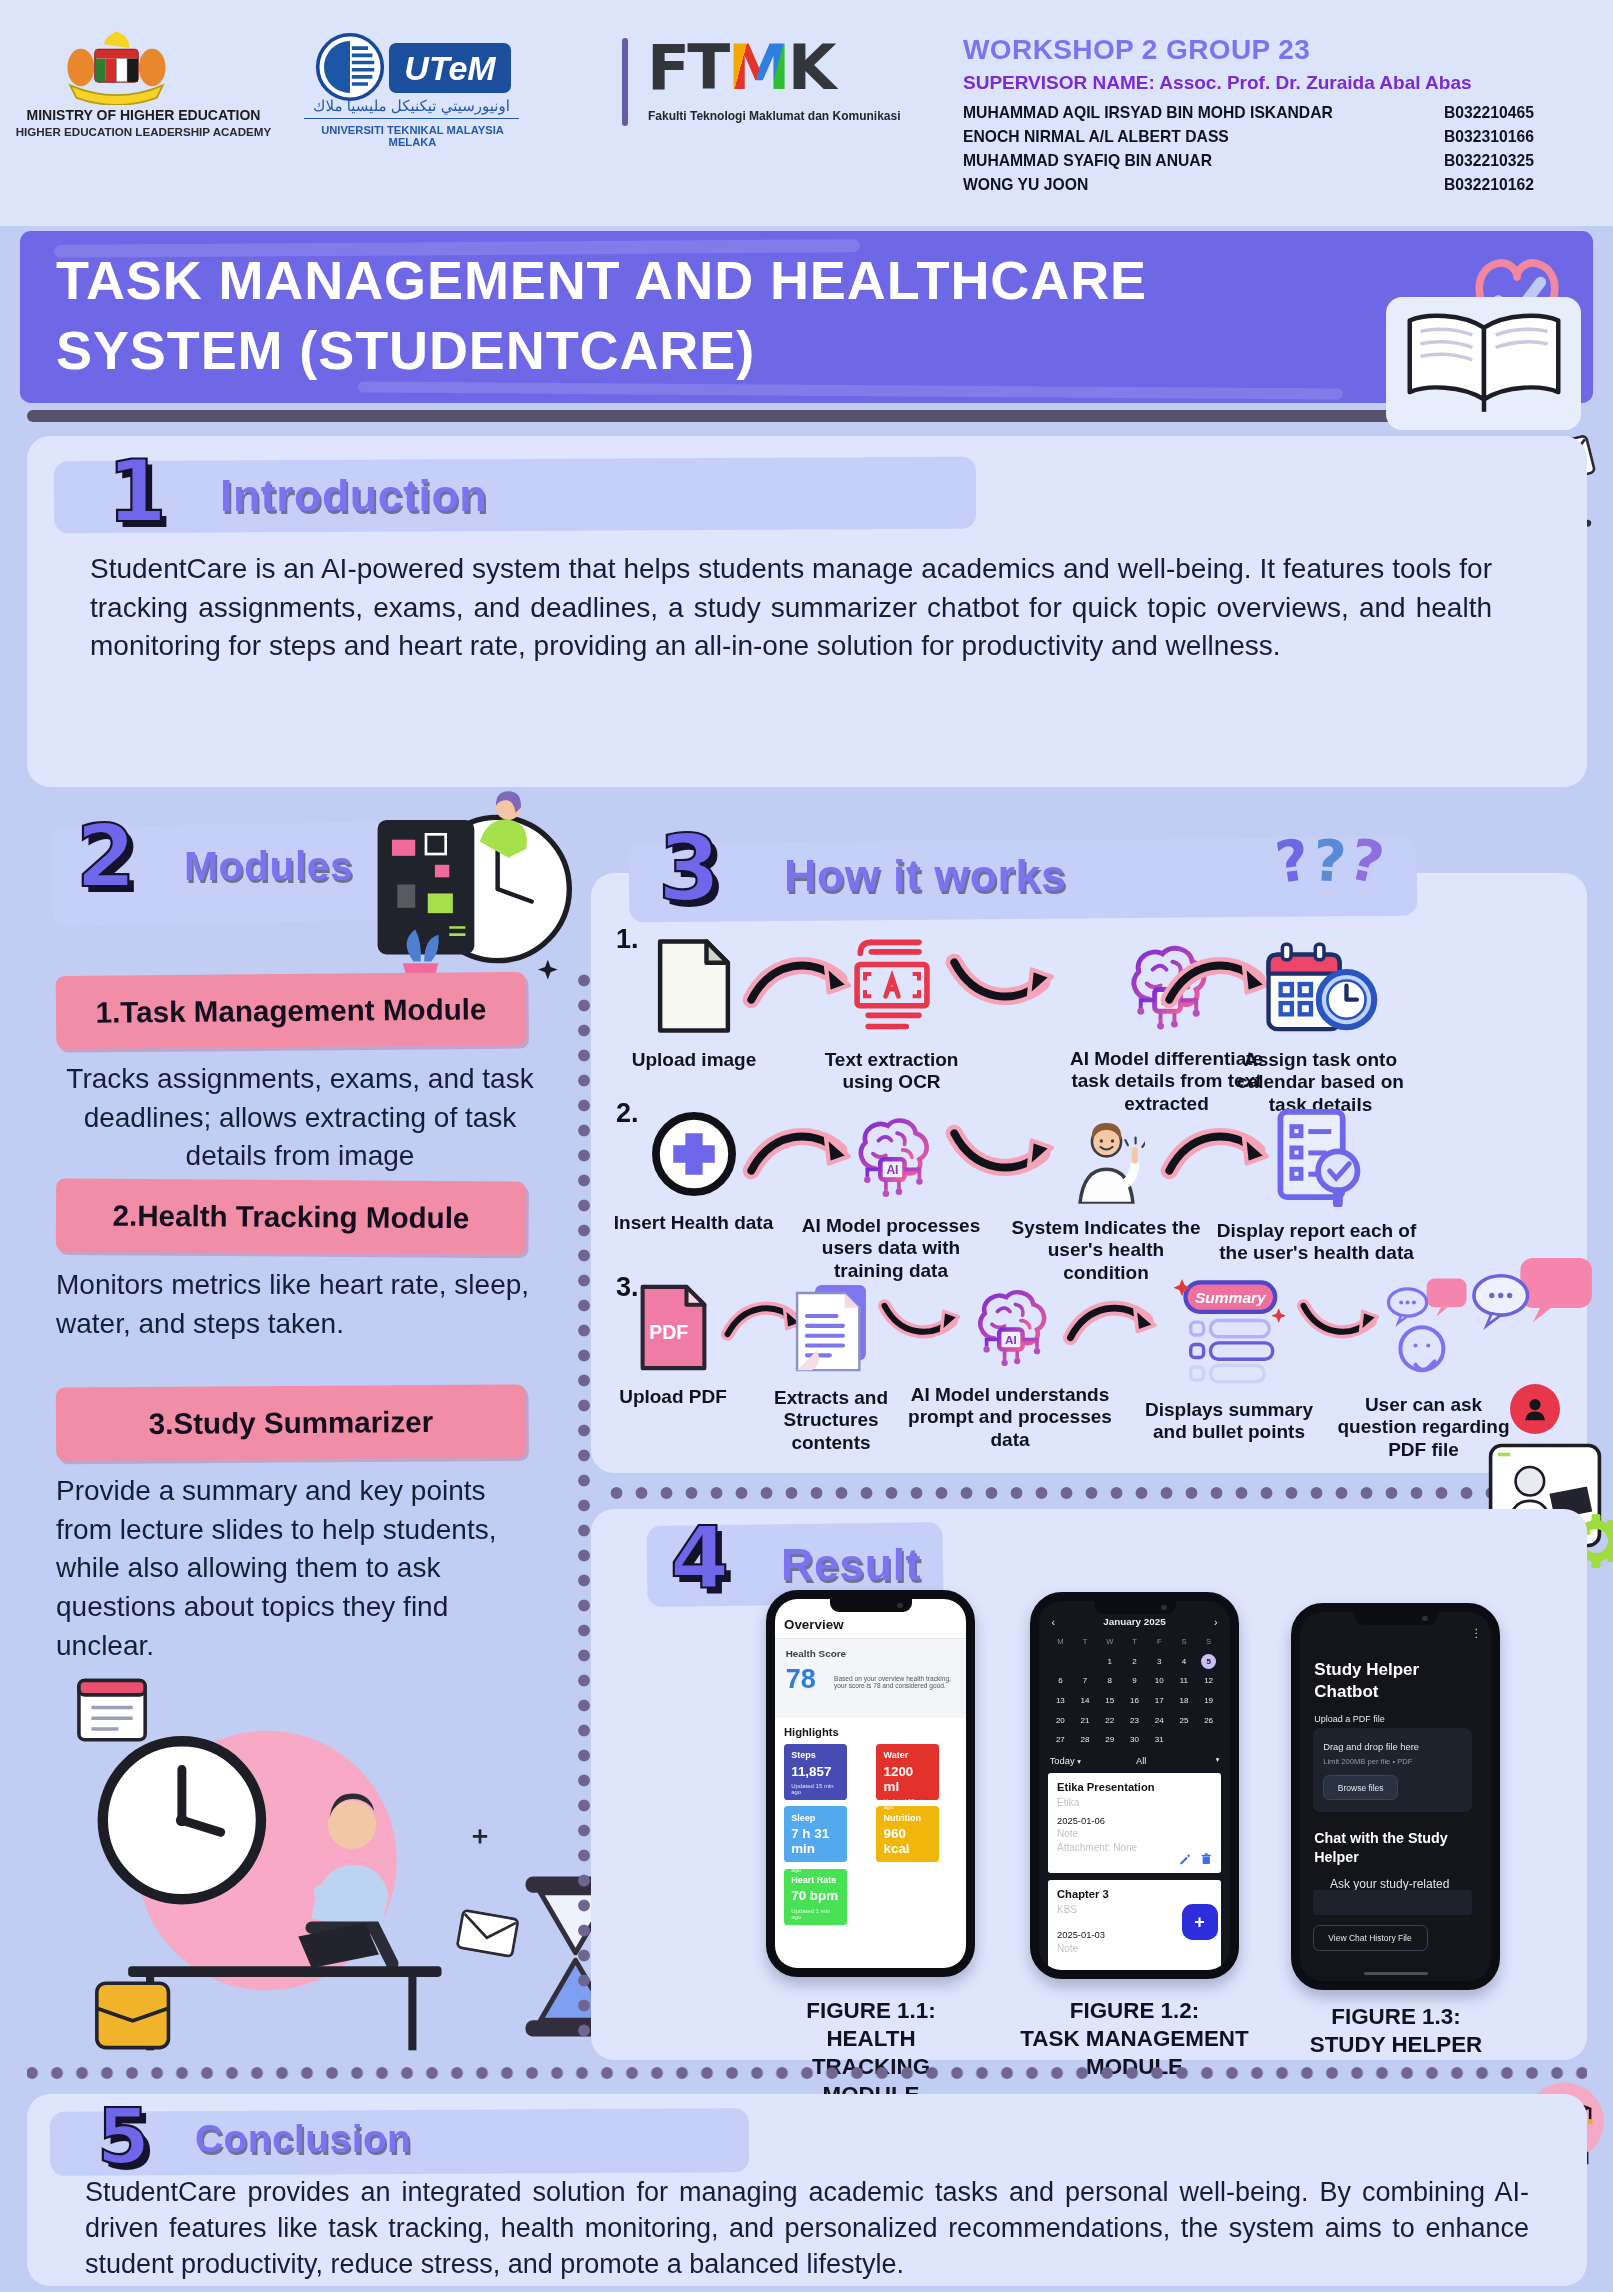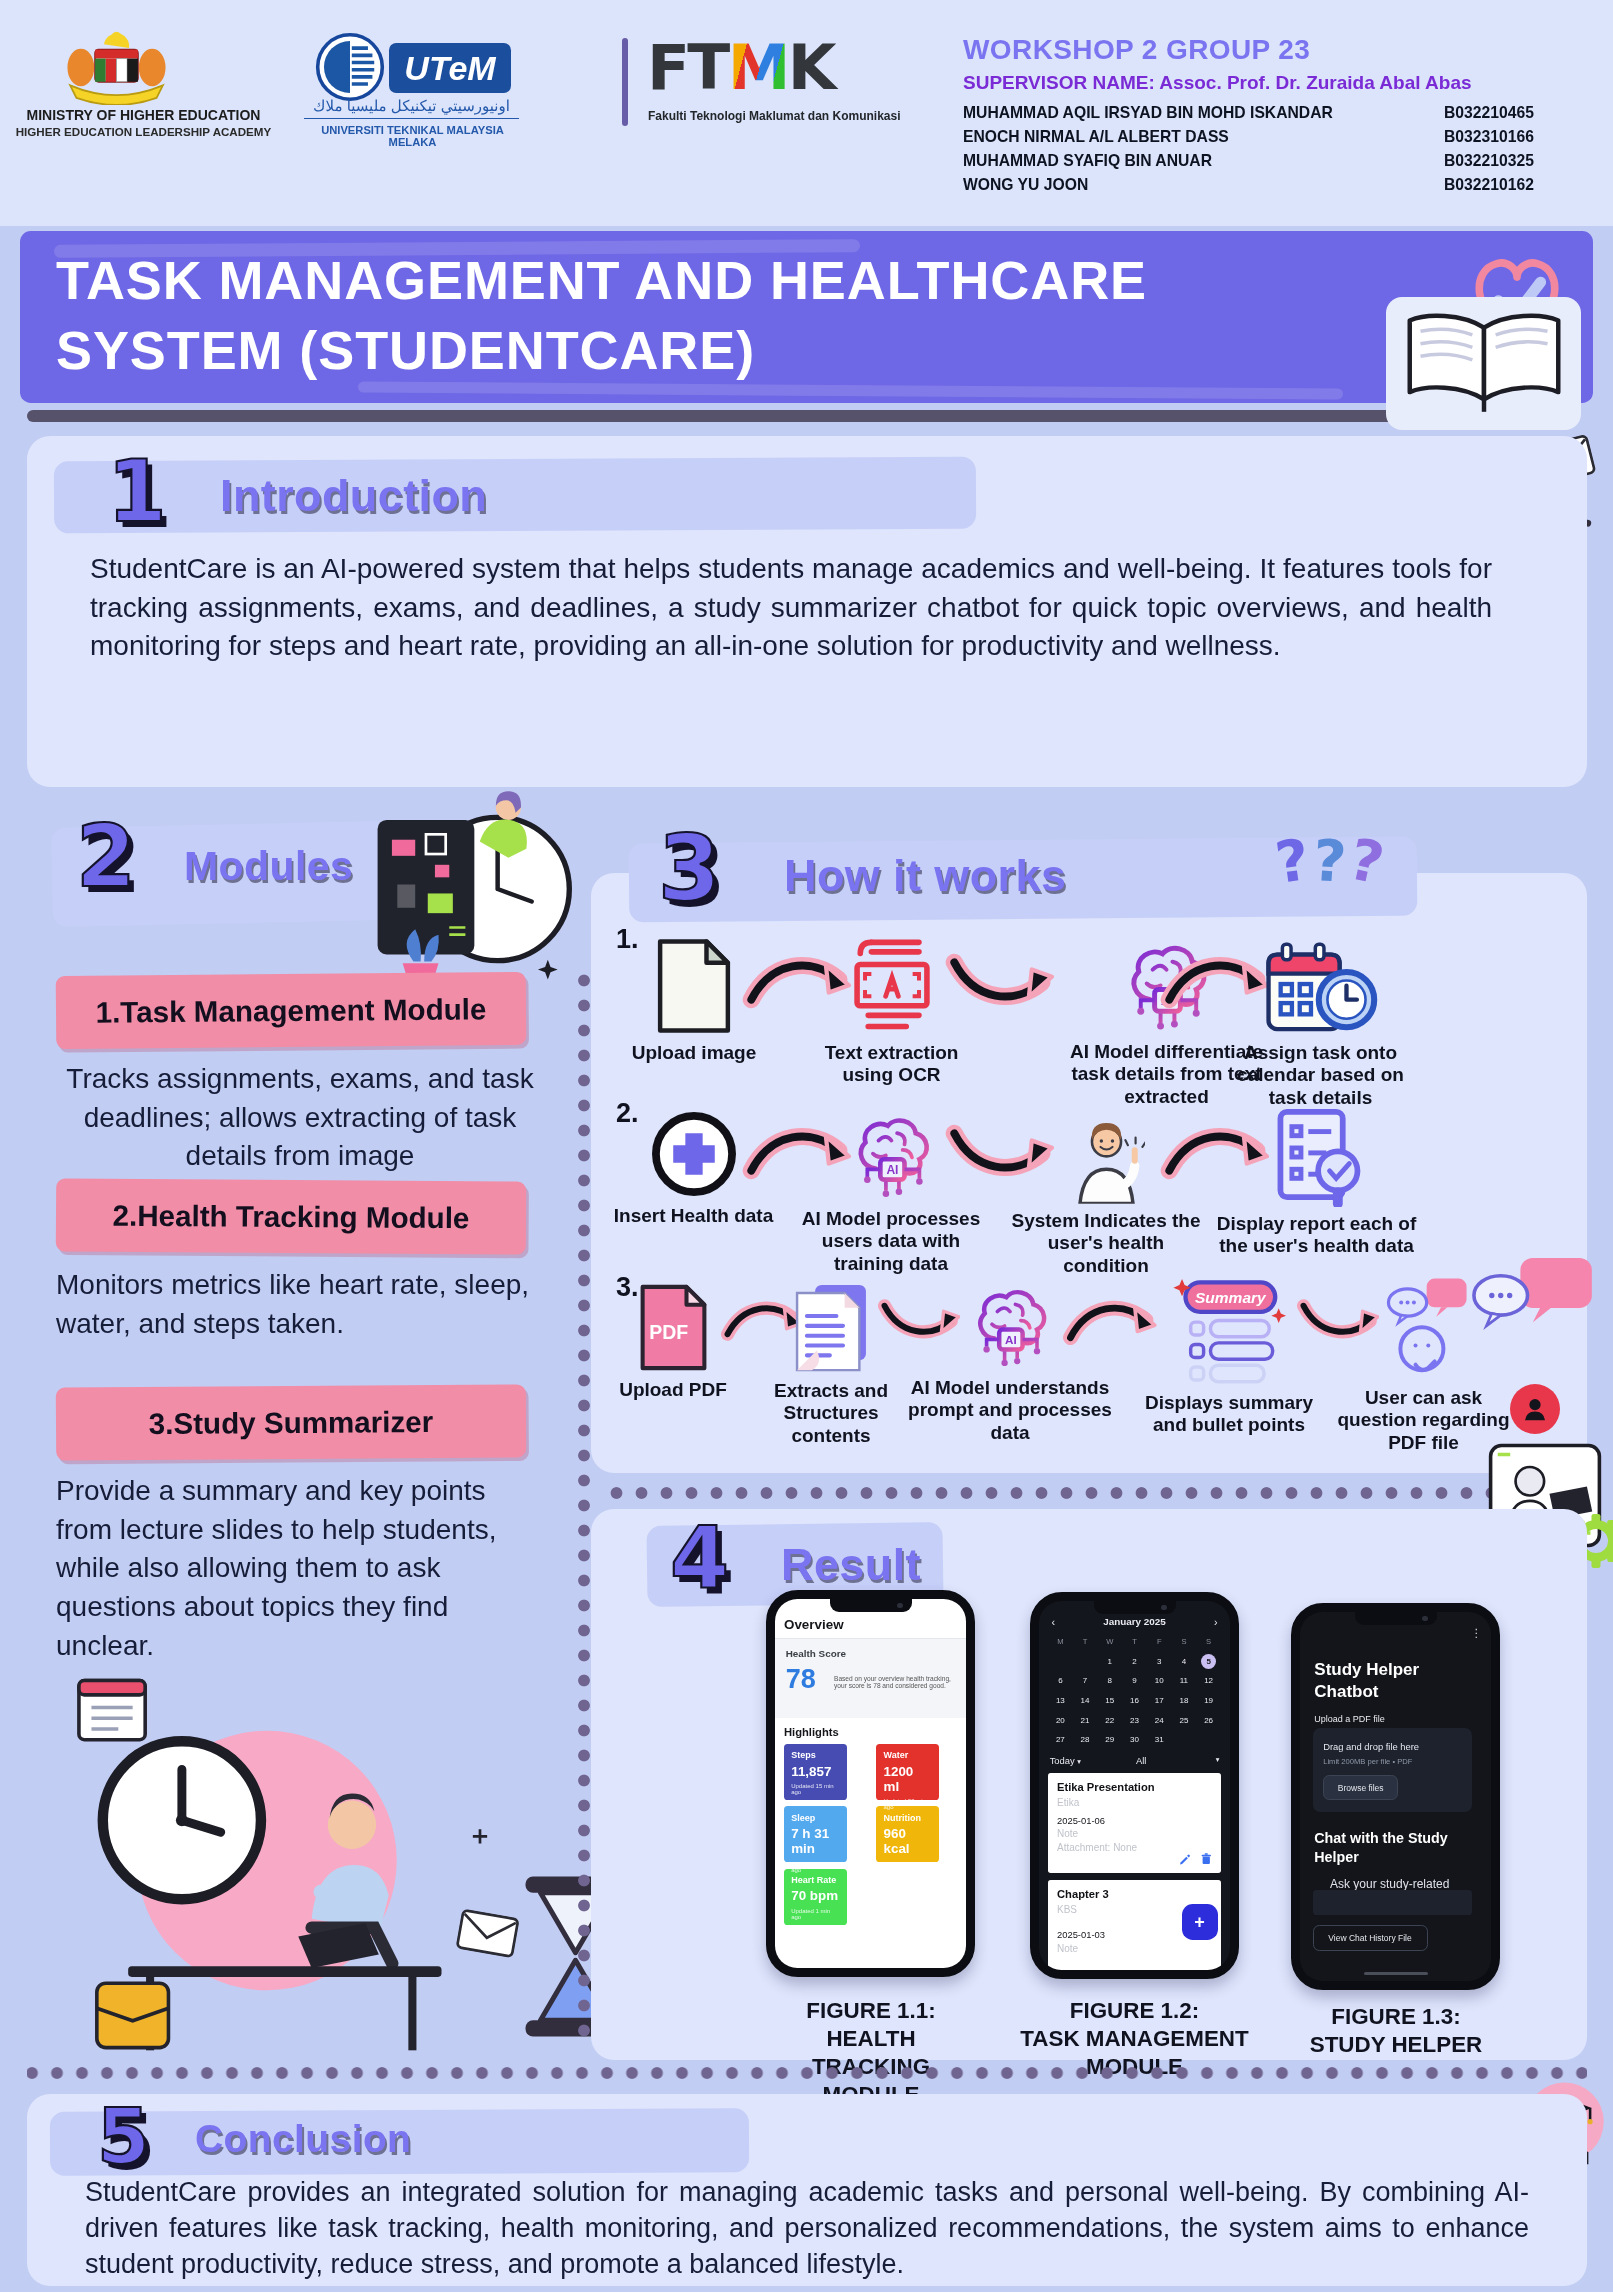--- a/index.html
+++ b/index.html
@@ -8,21 +8,21 @@
   .abs{position:absolute}
   .card{position:absolute;background:#dee5fc;border-radius:23px}
   .num{position:absolute;font-family:"DejaVu Sans",sans-serif;font-weight:900;color:#6e67e9;
        -webkit-text-stroke:2.2px #15132c;text-shadow:5.4px 6.3px 0 #15132c;line-height:1}
   .brush{position:absolute;background:#c6cff8;border-radius:14.3px}
   .h-purple{position:absolute;font-weight:800;color:#7b74f0;text-shadow:1.8px 2.7px 0 rgba(21,19,44,.5);letter-spacing:0.4px;line-height:1}
   .body-text{position:absolute;color:#161d38;text-align:justify;line-height:1.38;font-size:28px}
   .pink-title{position:absolute;background:#f18da6;border-radius:9px;display:flex;align-items:center;justify-content:center;
        font-weight:800;color:#140f1e;font-size:29.6px;box-shadow:2.7px 3.6px 0 rgba(186,92,122,.35);text-align:center}
   .rownum{position:absolute;font-size:27px;font-weight:800;color:#10131f}
-  .step{position:absolute;display:flex;flex-direction:column;align-items:center;gap:6px}
+  .step{position:absolute;display:flex;flex-direction:column;align-items:center;gap:13px}
   .step-label{font-size:19px;font-weight:700;color:#10131f;text-align:center;line-height:1.18}
   .arrow{position:absolute;width:109px;height:66px}
   .arrow.flip{transform:scaleY(-1)}
   .hdots{position:absolute;height:16px;background-image:radial-gradient(circle,#6f6590 5.4px,rgba(0,0,0,0) 6.3px);background-size:25px 16px;background-position:center}
   .vdots{position:absolute;width:16px;background-image:radial-gradient(circle,#6f6590 5.4px,rgba(0,0,0,0) 6.3px);background-size:16px 25px;background-position:center}
   .hdr{position:absolute;left:0;top:0;width:1614px;height:226px;background:#dbe4fa}
   .mrow{position:absolute;left:963px;width:602px;height:21.5px}
   .mname{position:absolute;left:0;font-size:15.7px;font-weight:800;color:#0e1322;white-space:nowrap}
   .mid{position:absolute;left:481px;font-size:15.7px;font-weight:800;color:#0e1322}
   .ftmk{position:absolute;left:647px;top:36px;font-family:"DejaVu Sans",sans-serif;font-size:63px;font-weight:900;letter-spacing:-2.7px;color:#33363b;line-height:1}

